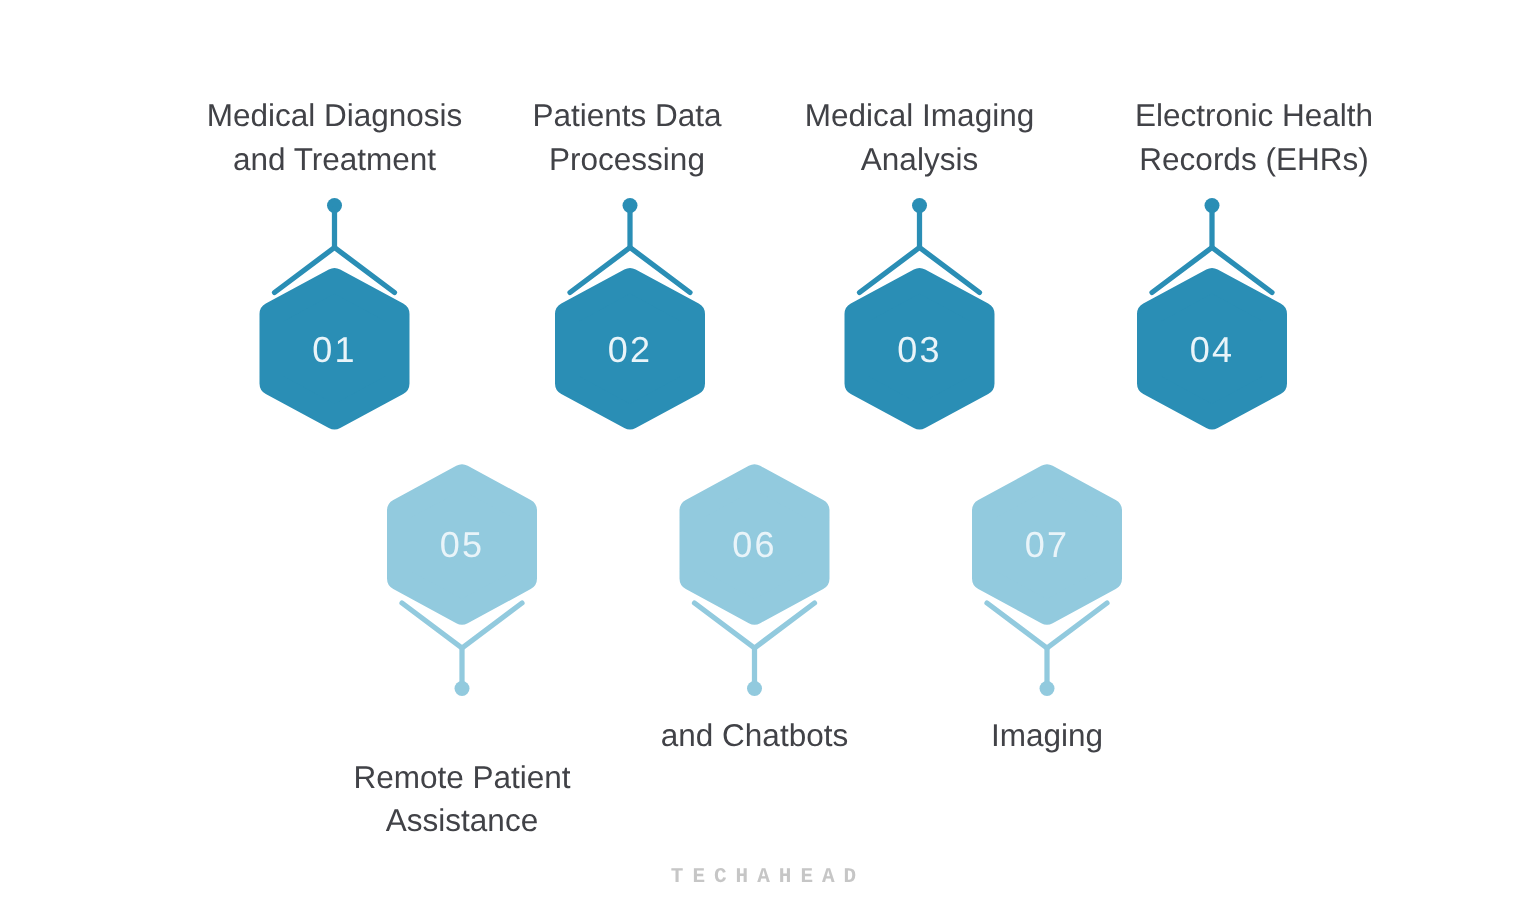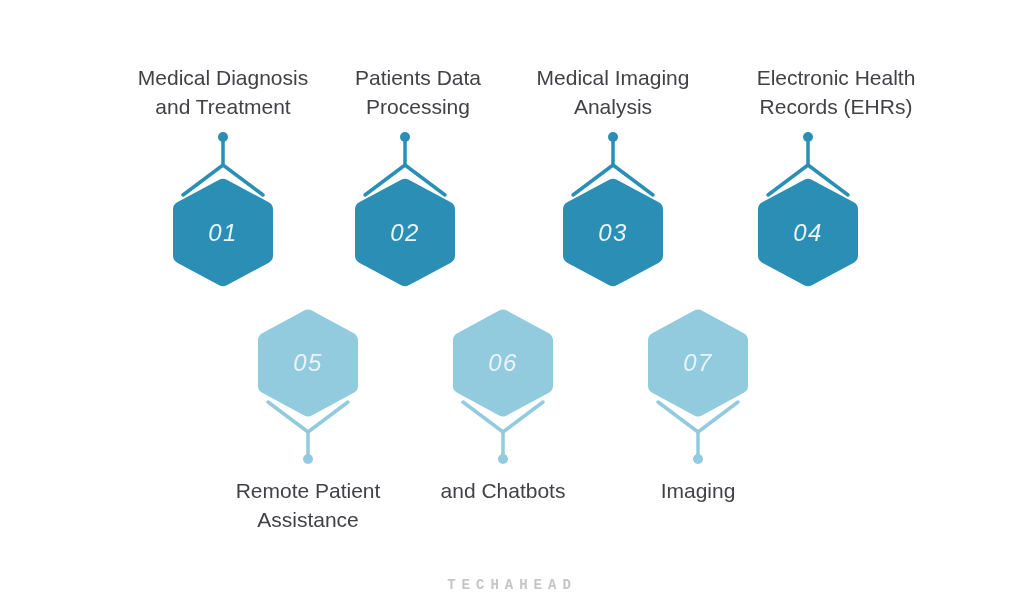--- a/index.html
+++ b/index.html
@@ -8,21 +8,21 @@
     --label-text:#414247;
     --number-text:#e9f4f9;
     --logo-color:#c6c6c6;
     --bg:#ffffff;
   }
   *{margin:0;padding:0;box-sizing:border-box;}
   html,body{width:1024px;height:609px;background:var(--bg);overflow:hidden;}
   body{font-family:"Liberation Sans","DejaVu Sans",sans-serif;position:relative;}
   .canvas{position:absolute;left:0;top:0;width:1024px;height:609px;background:var(--bg);}
 
-  .node{position:absolute;width:130px;height:170px;font-style:italic;}
+  .node{position:absolute;width:130px;height:170px;}
   .node svg{display:block;width:130px;height:170px;}
 
   .node-top .antenna-line{stroke:var(--hex-dark);stroke-width:3.5;fill:none;stroke-linecap:round;}
   .node-top .antenna-dot{fill:var(--hex-dark);}
   .node-top .hex{fill:var(--hex-dark);stroke:var(--hex-dark);stroke-width:16;stroke-linejoin:round;}
 
   .node-bottom .antenna-line{stroke:var(--hex-light);stroke-width:3.5;fill:none;stroke-linecap:round;}
   .node-bottom .antenna-dot{fill:var(--hex-light);}
   .node-bottom .hex{fill:var(--hex-light);stroke:var(--hex-light);stroke-width:16;stroke-linejoin:round;}
 
@@ -81,21 +81,21 @@
 
   <div class="node node-top" style="left:158px;top:125px">
     <svg viewBox="0 0 130 170">
       <circle class="antenna-dot" cx="65" cy="12" r="5"></circle>
       <line class="antenna-line" x1="65" y1="14" x2="65" y2="40"></line>
       <polyline class="antenna-line" points="25,70 65,40 105,70"></polyline>
       <path class="hex" d="M65 61.7 L107 84.4 L107 130.6 L65 153.3 L23 130.6 L23 84.4 Z"></path>
       <text class="hex-number" x="65" y="116">01</text>
     </svg>
   </div>
-  <div class="node node-top" style="left:340px;top:125px">
+  <div class="node node-top" style="left:355px;top:125px">
     <svg viewBox="0 0 130 170">
       <circle class="antenna-dot" cx="65" cy="12" r="5"></circle>
       <line class="antenna-line" x1="65" y1="14" x2="65" y2="40"></line>
       <polyline class="antenna-line" points="25,70 65,40 105,70"></polyline>
       <path class="hex" d="M65 61.7 L107 84.4 L107 130.6 L65 153.3 L23 130.6 L23 84.4 Z"></path>
       <text class="hex-number" x="65" y="116">02</text>
     </svg>
   </div>
   <div class="node node-top" style="left:548px;top:125px">
     <svg viewBox="0 0 130 170">
@@ -137,21 +137,21 @@
   <div class="node node-bottom" style="left:633px;top:305px">
     <svg viewBox="0 0 130 170">
       <path class="hex" d="M65 12.6 L107 35.3 L107 80.7 L65 103.4 L23 80.7 L23 35.3 Z"></path>
       <polyline class="antenna-line" points="25,97 65,127 105,97"></polyline>
       <line class="antenna-line" x1="65" y1="127" x2="65" y2="152"></line>
       <circle class="antenna-dot" cx="65" cy="154" r="5"></circle>
       <text class="hex-number" x="65" y="66">07</text>
     </svg>
   </div>
 
-  <div class="label" style="left:193px;top:476px">
+  <div class="label" style="left:193px;top:504px">
     <span>Remote Patient</span>
     <span>Assistance</span>
   </div>
   <div class="label" style="left:388px;top:476px">
     <span>and Chatbots</span>
   </div>
   <div class="label" style="left:583px;top:476px">
     <span>Imaging</span>
   </div>
 

